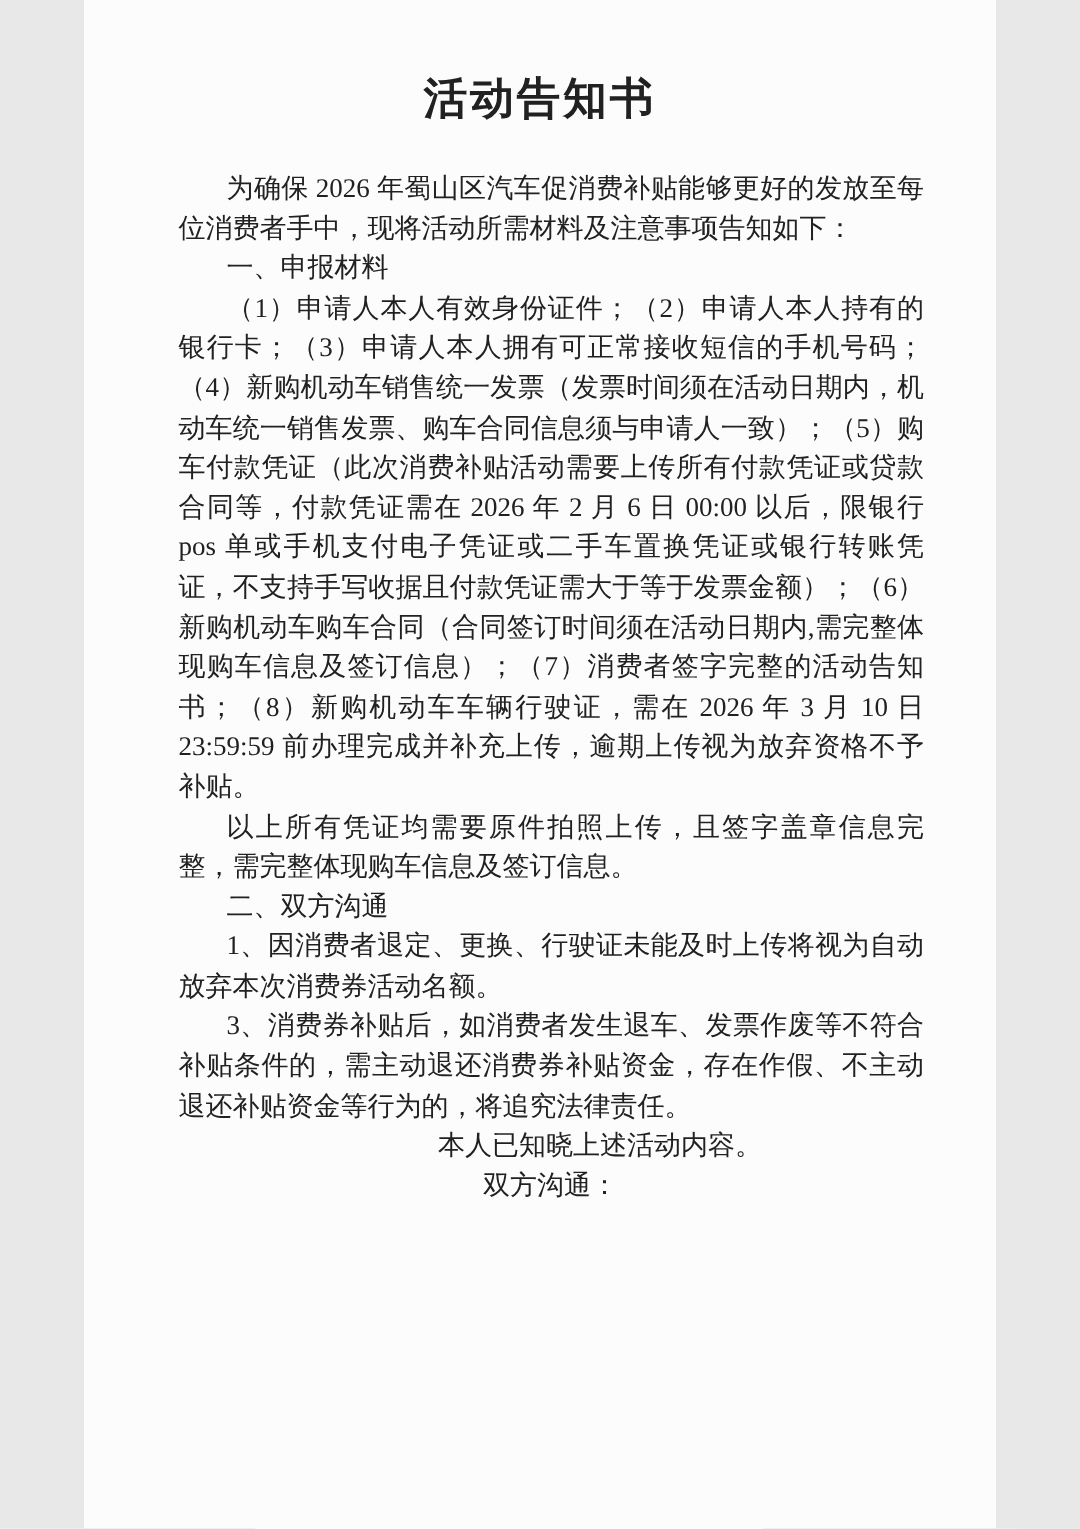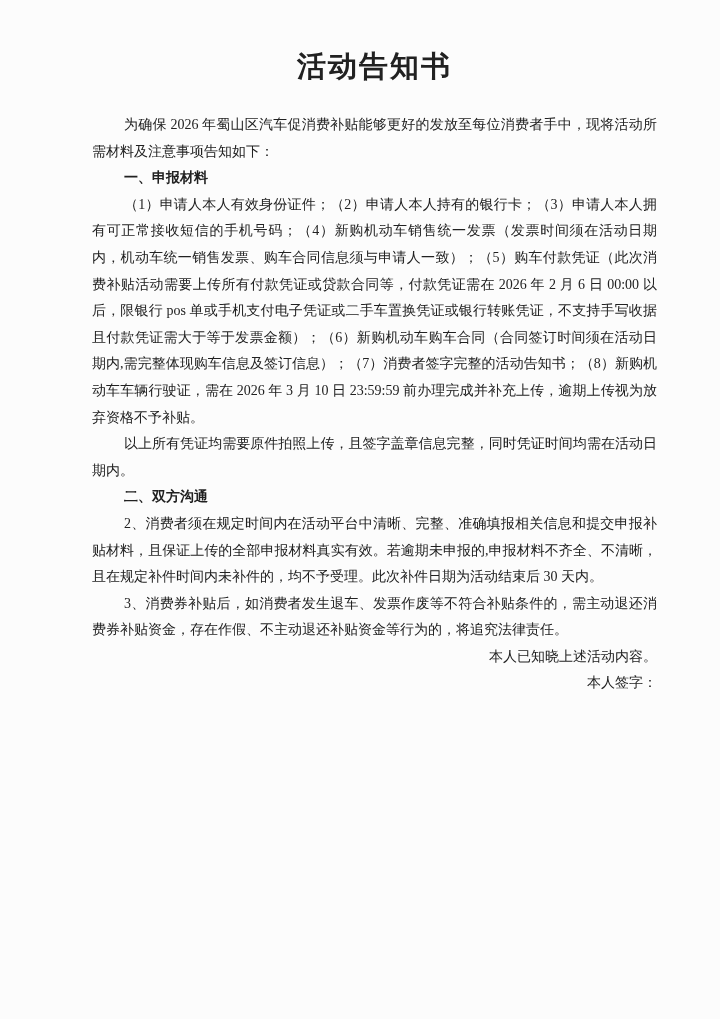--- a/index.html
+++ b/index.html
@@ -1,66 +1,65 @@
 <!DOCTYPE html>
 <html><head>
 <meta charset="utf-8">
 <style>
   html, body { margin: 0; padding: 0; background: #e8e8e8; }
   .page {
     position: relative;
-    width: 720px;
+    width: 608px;
     height: 1019px;
     margin: 0 auto;
     background: #fcfcfc;
     color: #212121;
     font-family: "Liberation Serif", "DejaVu Serif", serif;
     overflow: hidden;
     box-sizing: border-box;
-    padding-left: 29px;
   }
   .doc-title {
     margin: 0;
     padding-top: 47px;
     text-align: center;
     font-size: 29px;
     line-height: 38px;
     font-weight: bold;
     letter-spacing: 2px;
   }
   .content {
-    margin: 27px 63px 0 63px;
-    font-size: 14px;
+    margin: 27px 48px 0 63px;
+    font-size: 18px;
     line-height: 26.6px;
     text-align: justify;
     text-justify: inter-ideograph;
   }
   .content p {
     margin: 0;
     text-indent: 32px;
   }
   .content p.heading {
-    font-weight: bold;
+    font-weight: normal;
   }
   .closing-line {
-    text-align: right;
+    text-align: left;
     line-height: 26.6px;
   }
   .closing-line.ack { padding-left: 173px; }
   .closing-line.sig { padding-left: 203px; }
 </style>
 </head>
 <body>
 
 <div class="page">
   <h1 class="doc-title">活动告知书</h1>
   <div class="content">
     <p>为确保 2026 年蜀山区汽车促消费补贴能够更好的发放至每位消费者手中，现将活动所需材料及注意事项告知如下：</p>
     <p class="heading">一、申报材料</p>
     <p>（1）申请人本人有效身份证件；（2）申请人本人持有的银行卡；（3）申请人本人拥有可正常接收短信的手机号码；（4）新购机动车销售统一发票（发票时间须在活动日期内，机动车统一销售发票、购车合同信息须与申请人一致）；（5）购车付款凭证（此次消费补贴活动需要上传所有付款凭证或贷款合同等，付款凭证需在 2026 年 2 月 6 日 00:00 以后，限银行 pos 单或手机支付电子凭证或二手车置换凭证或银行转账凭证，不支持手写收据且付款凭证需大于等于发票金额）；（6）新购机动车购车合同（合同签订时间须在活动日期内,需完整体现购车信息及签订信息）；（7）消费者签字完整的活动告知书；（8）新购机动车车辆行驶证，需在 2026 年 3 月 10 日 23:59:59 前办理完成并补充上传，逾期上传视为放弃资格不予补贴。</p>
-    <p>以上所有凭证均需要原件拍照上传，且签字盖章信息完整，同时凭证时间均需在活动日期内。</p>
+    <p>以上所有凭证均需要原件拍照上传，且签字盖章信息完整，需完整体现购车信息及签订信息。</p>
     <p class="heading">二、双方沟通</p>
-    <p>2、消费者须在规定时间内在活动平台中清晰、完整、准确填报相关信息和提交申报补贴材料，且保证上传的全部申报材料真实有效。若逾期未申报的,申报材料不齐全、不清晰，且在规定补件时间内未补件的，均不予受理。此次补件日期为活动结束后 30 天内。</p>
+    <p>1、因消费者退定、更换、行驶证未能及时上传将视为自动放弃本次消费券活动名额。</p>
     <p>3、消费券补贴后，如消费者发生退车、发票作废等不符合补贴条件的，需主动退还消费券补贴资金，存在作假、不主动退还补贴资金等行为的，将追究法律责任。</p>
     <div class="closing-line ack">本人已知晓上述活动内容。</div>
-    <div class="closing-line sig">本人签字：</div>
+    <div class="closing-line sig">双方沟通：</div>
   </div>
 </div>
 
 </body></html>

